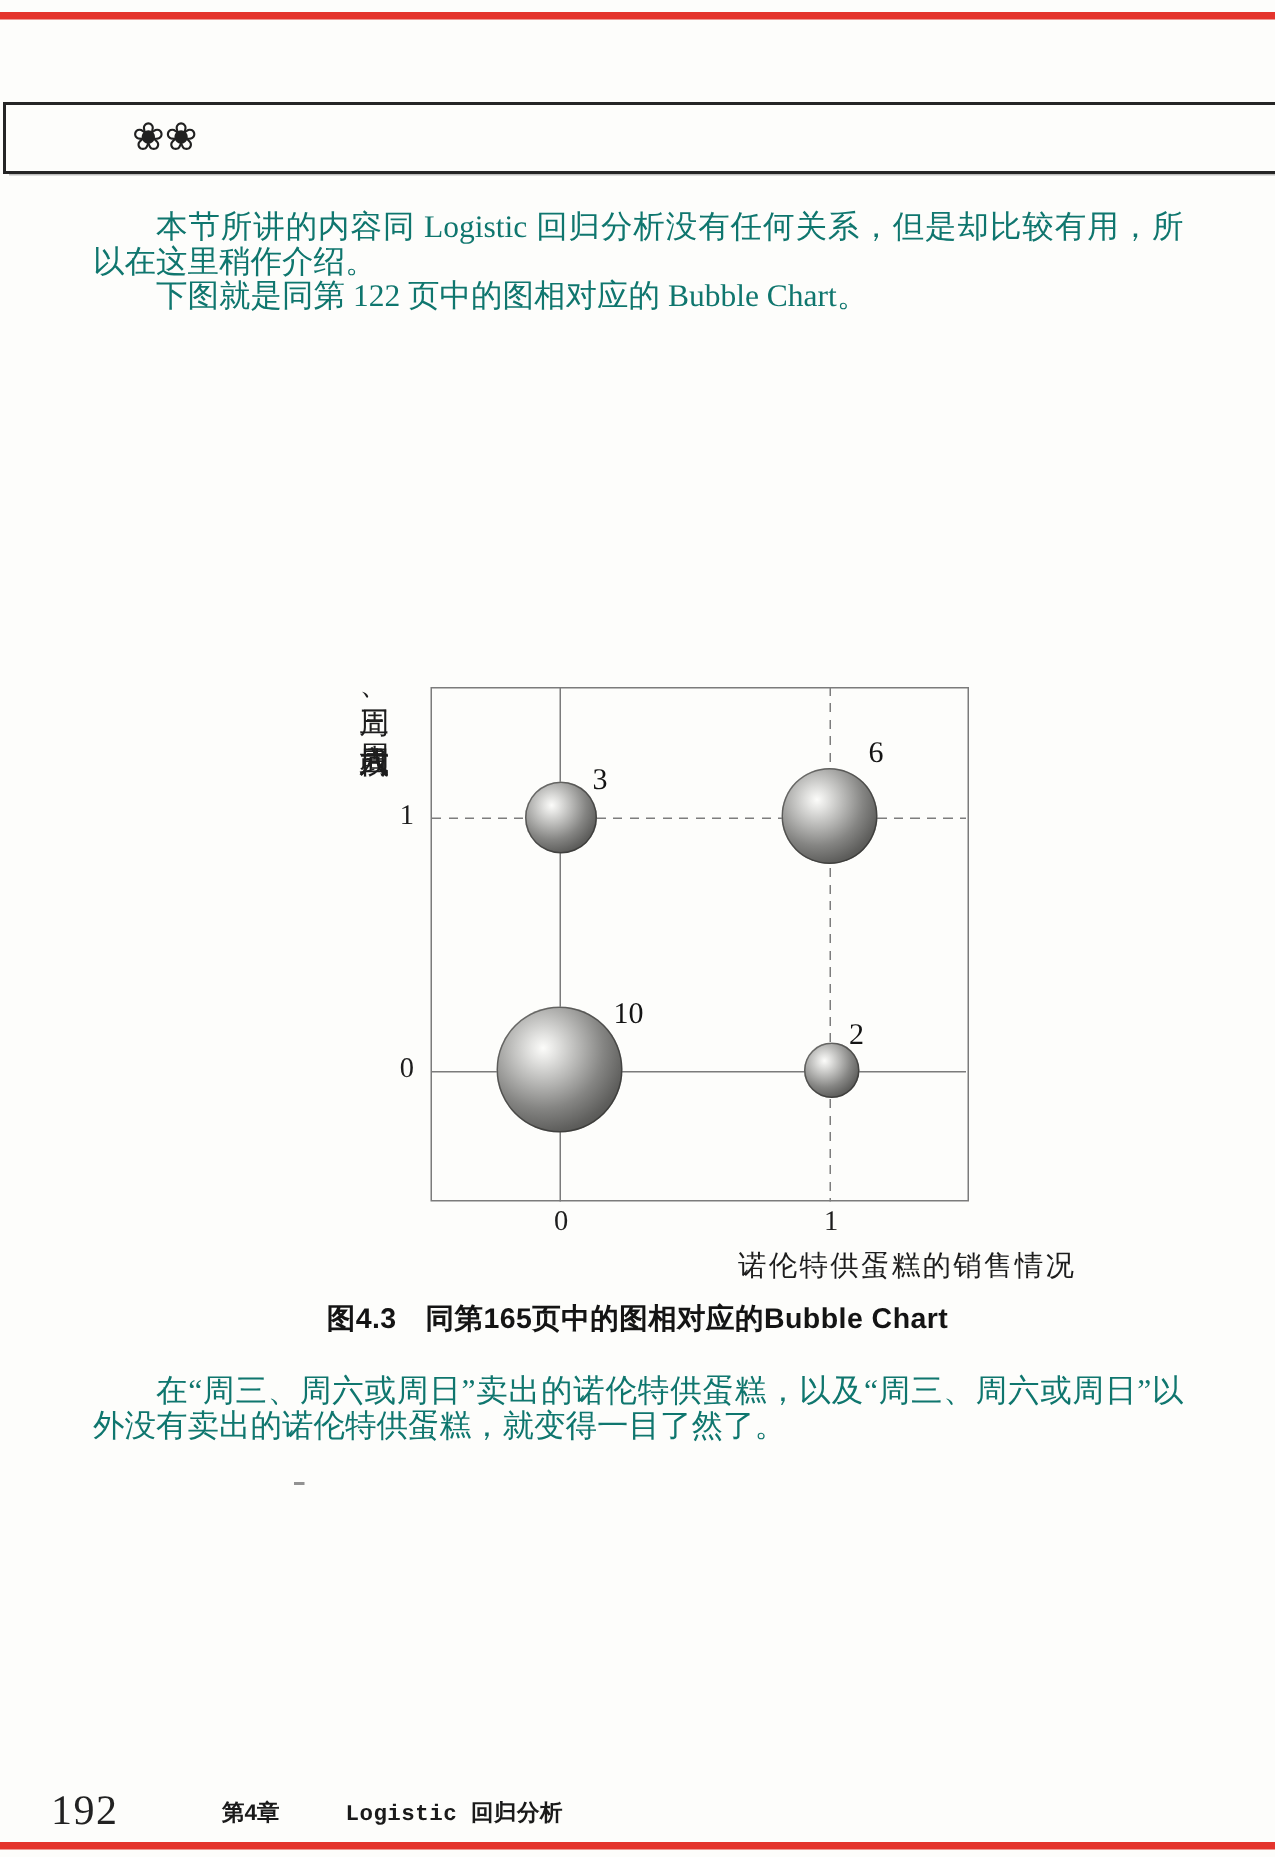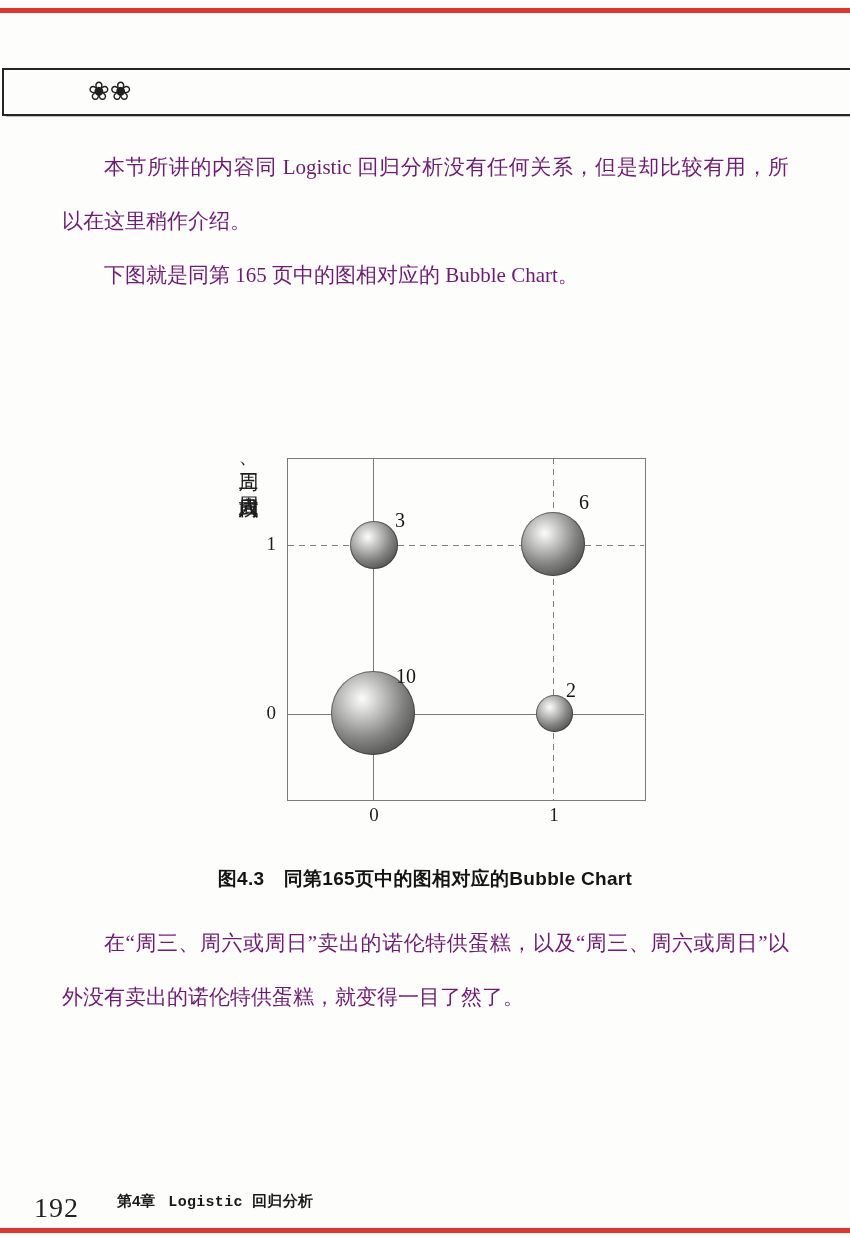--- a/index.html
+++ b/index.html
@@ -20,21 +20,21 @@
     box-shadow:3px 2px 0 -1px rgba(110,110,110,0.45);
   }
   .title-box .flower{font-size:26px;line-height:1;color:#202020;}
   .title-box .title-text{
     font-family:"Liberation Sans","DejaVu Sans",sans-serif;
     font-weight:bold;font-size:27px;letter-spacing:0.5px;margin:0 12px 0 10px;color:#161616;
   }
   
   .body-text{
     position:absolute;left:62px;width:727px;
-    font-size:21px;line-height:54px;text-align:justify;color:#701a75;
+    font-size:21px;line-height:23px;text-align:justify;color:#0f766e;
   }
   #main-text{top:140px;}
   #closing-text{top:916px;}
   .body-text p{margin:0;text-indent:2em;}
   
   #bubble-chart{position:absolute;left:0;top:440px;width:850px;height:420px;}
   .plot-box{position:absolute;left:287px;top:18px;width:357px;height:341px;border:1px solid #7b7b7b;background:transparent;}
   .grid-v-solid{position:absolute;left:373px;top:18px;width:1px;height:343px;background:#7b7b7b;}
   .grid-v-dash{position:absolute;left:553px;top:18px;width:1px;height:343px;
     background:repeating-linear-gradient(to bottom,#7d7d7d 0 6px,transparent 6px 11px);}
@@ -58,32 +58,32 @@
     background:radial-gradient(circle at 37% 33%,#fcfcfa 0%,#e2e2e0 12%,#b4b4b2 32%,#858583 52%,#5f5f5d 72%,#474745 90%,#3e3e3c 100%);
     box-shadow:inset 0 0 0 1px rgba(40,40,38,0.55);
   }
   #bubble-3{left:350px;top:81px;width:48px;height:48px;}
   #bubble-6{left:521px;top:72px;width:64px;height:64px;}
   #bubble-10{left:331px;top:231px;width:84px;height:84px;}
   #bubble-2{left:536px;top:255px;width:37px;height:37px;}
   .bubble-label{position:absolute;font-size:20px;color:#141414;}
   #label-3{left:395px;top:69px;}
   #label-6{left:579px;top:51px;}
-  #label-10{left:396px;top:225px;}
+  #label-10{left:409px;top:225px;}
   #label-2{left:566px;top:239px;}
   .x-axis-caption{position:absolute;left:492px;top:391px;font-size:19px;letter-spacing:1.5px;color:#1d1d1d;}
   .scan-dash{position:absolute;left:196px;top:548px;width:7px;height:2px;background:#929292;}
   
   .figure-caption{
     position:absolute;left:0;top:866px;width:850px;text-align:center;
     font-family:"Liberation Sans","DejaVu Sans",sans-serif;
     font-weight:bold;font-size:19px;color:#141414;letter-spacing:0.3px;
   }
   
-  .footer{position:absolute;left:34px;top:1192px;display:flex;align-items:flex-start;}
+  .footer{position:absolute;left:34px;top:1192px;display:flex;align-items:center;gap:31px;}
   .page-number{font-size:28px;color:#222;letter-spacing:1px;}
   .chapter-label{
     margin-left:38px;font-family:"Liberation Sans","DejaVu Sans",sans-serif;
     font-weight:bold;font-size:15px;color:#1a1a1a;
   }
   .chapter-title{
     margin-left:13px;font-family:Liberation Mono, monospace;
     font-weight:bold;font-size:15px;color:#1a1a1a;letter-spacing:0.3px;
   }
 </style>
@@ -92,21 +92,21 @@
 
 <div class="red-bar" id="red-top"></div>
 
 <div class="title-box">
   <span class="flower">❀</span>
   <span class="flower">❀</span>
 </div>
 
 <div class="body-text" id="main-text">
   <p>本节所讲的内容同 Logistic 回归分析没有任何关系，但是却比较有用，所以在这里稍作介绍。</p>
-  <p>下图就是同第 165 页中的图相对应的 Bubble Chart。</p>
+  <p>下图就是同第 122 页中的图相对应的 Bubble Chart。</p>
 </div>
 
 <div id="bubble-chart">
   <div class="y-axis-label">周三、周六或周日</div>
   <div class="scan-dash"></div>
 
   <div class="plot-box"></div>
   <div class="grid-v-solid"></div>
   <div class="grid-v-dash"></div>
   <div class="grid-h-dash"></div>
@@ -120,20 +120,21 @@
   <div class="bubble" id="bubble-3"></div>
   <div class="bubble" id="bubble-6"></div>
   <div class="bubble" id="bubble-10"></div>
   <div class="bubble" id="bubble-2"></div>
 
   <div class="bubble-label" id="label-3">3</div>
   <div class="bubble-label" id="label-6">6</div>
   <div class="bubble-label" id="label-10">10</div>
   <div class="bubble-label" id="label-2">2</div>
 
+  <div class="x-axis-caption">诺伦特供蛋糕的销售情况</div>
 </div>
 
 <div class="figure-caption">图4.3　同第165页中的图相对应的Bubble Chart</div>
 
 <div class="body-text" id="closing-text">
   <p>在“周三、周六或周日”卖出的诺伦特供蛋糕，以及“周三、周六或周日”以外没有卖出的诺伦特供蛋糕，就变得一目了然了。</p>
 </div>
 
 <div class="footer">
   <span class="page-number">192</span>

